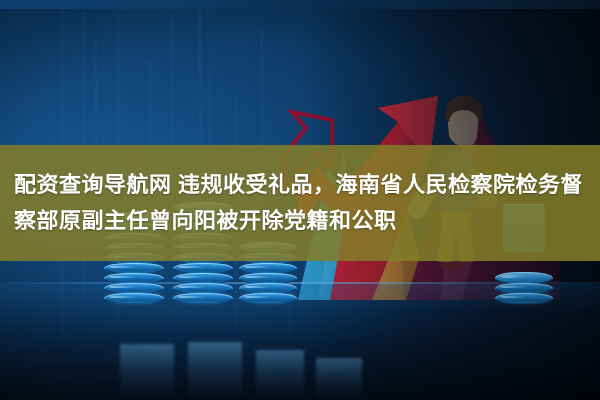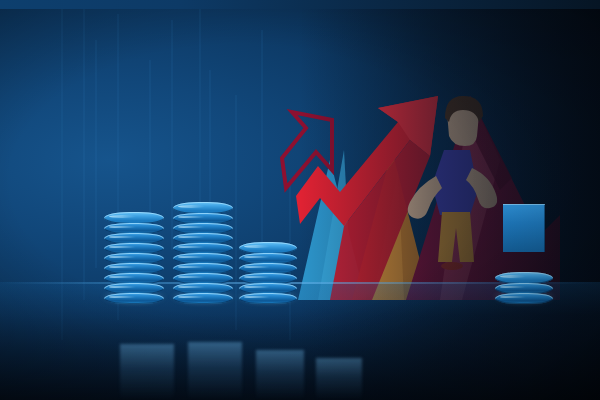--- a/index.html
+++ b/index.html
@@ -210,14 +210,17 @@
       <div class="plinth" style="width:74px;"></div>
       <div class="coin top"></div>
       <div class="coin"></div>
       <div class="coin"></div>
     </div>
 
     <div class="bg-vignette"></div>
     <div class="bg-topstrip"></div>
   </div>
 
+  <div class="overlay">
+    <p class="headline">配资查询导航网 违规收受礼品，海南省人民检察院检务督察部原副主任曾向阳被开除党籍和公职</p>
+  </div>
 
 </div>
 
 </body></html>

